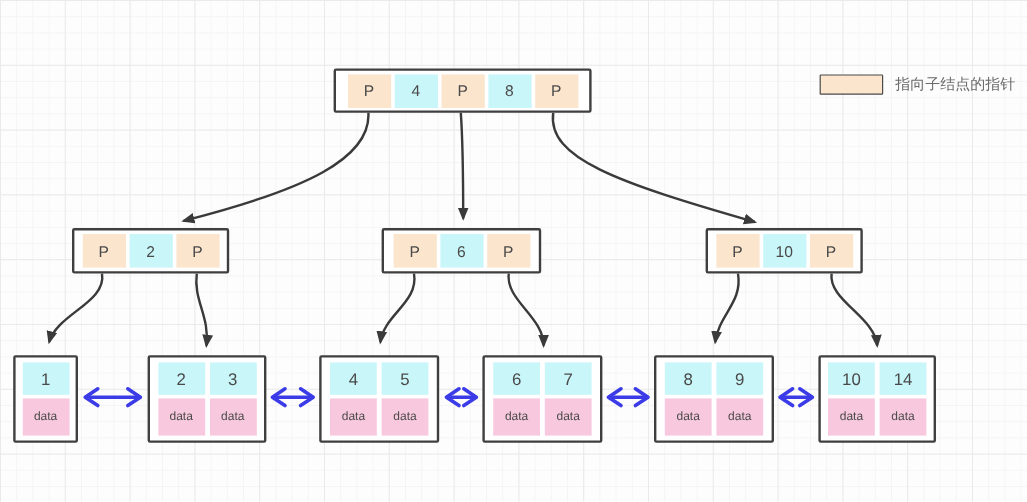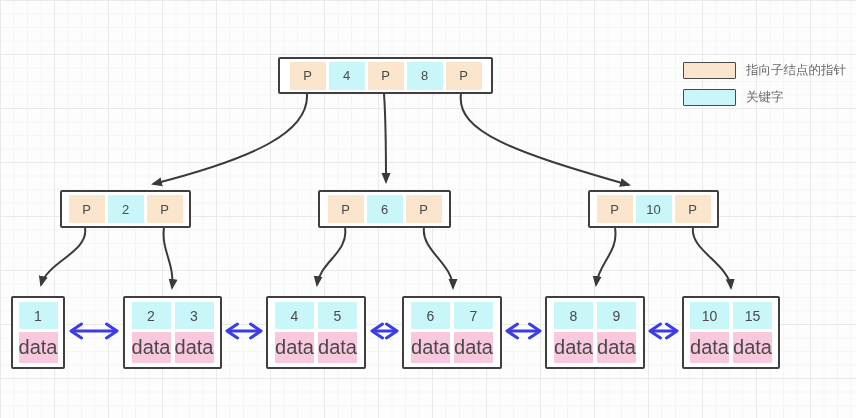--- a/index.html
+++ b/index.html
@@ -42,21 +42,21 @@
     flex: none;
   }
   .cell.pointer { background: #fbe5cd; }
   .cell.key     { background: #c9f6f9; }
   .cell.data    { background: #f8c8de; }
 
   .leaf { gap: 4px; }
   .leaf-col { display:flex; flex-direction:column; gap:3px; }
   .leaf .cell { width: 39px; }
   .leaf .cell.key  { height: 27px; font-size: 14px; }
-  .leaf .cell.data { height: 31px; font-size: 20px; }
+  .leaf .cell.data { height: 31px; font-size: 10px; }
 
   
   .root          { left:278px; top:57px;  width:215px; height:37px; }
   .internal-l    { left:60px;  top:190px; width:131px; height:38px; }
   .internal-m    { left:318px; top:190px; width:133px; height:38px; }
   .internal-r    { left:588px; top:190px; width:131px; height:38px; }
   .leaf-1 { left:11px;  top:296px; width:54px;  height:73px; }
   .leaf-2 { left:123px; top:296px; width:99px;  height:73px; }
   .leaf-3 { left:266px; top:296px; width:100px; height:73px; }
   .leaf-4 { left:402px; top:296px; width:100px; height:73px; }
@@ -188,29 +188,25 @@
       <div class="cell data">data</div>
     </div>
   </div>
 
   <div class="node leaf leaf-6">
     <div class="leaf-col">
       <div class="cell key">10</div>
       <div class="cell data">data</div>
     </div>
     <div class="leaf-col">
-      <div class="cell key">15</div>
+      <div class="cell key">14</div>
       <div class="cell data">data</div>
     </div>
   </div>
 
   <div class="legend">
     <div class="legend-row">
       <div class="swatch pointer"></div>
       <div class="legend-label">指向子结点的指针</div>
     </div>
-    <div class="legend-row">
-      <div class="swatch key"></div>
-      <div class="legend-label">关键字</div>
-    </div>
   </div>
 
 </div>
 
 </body></html>

